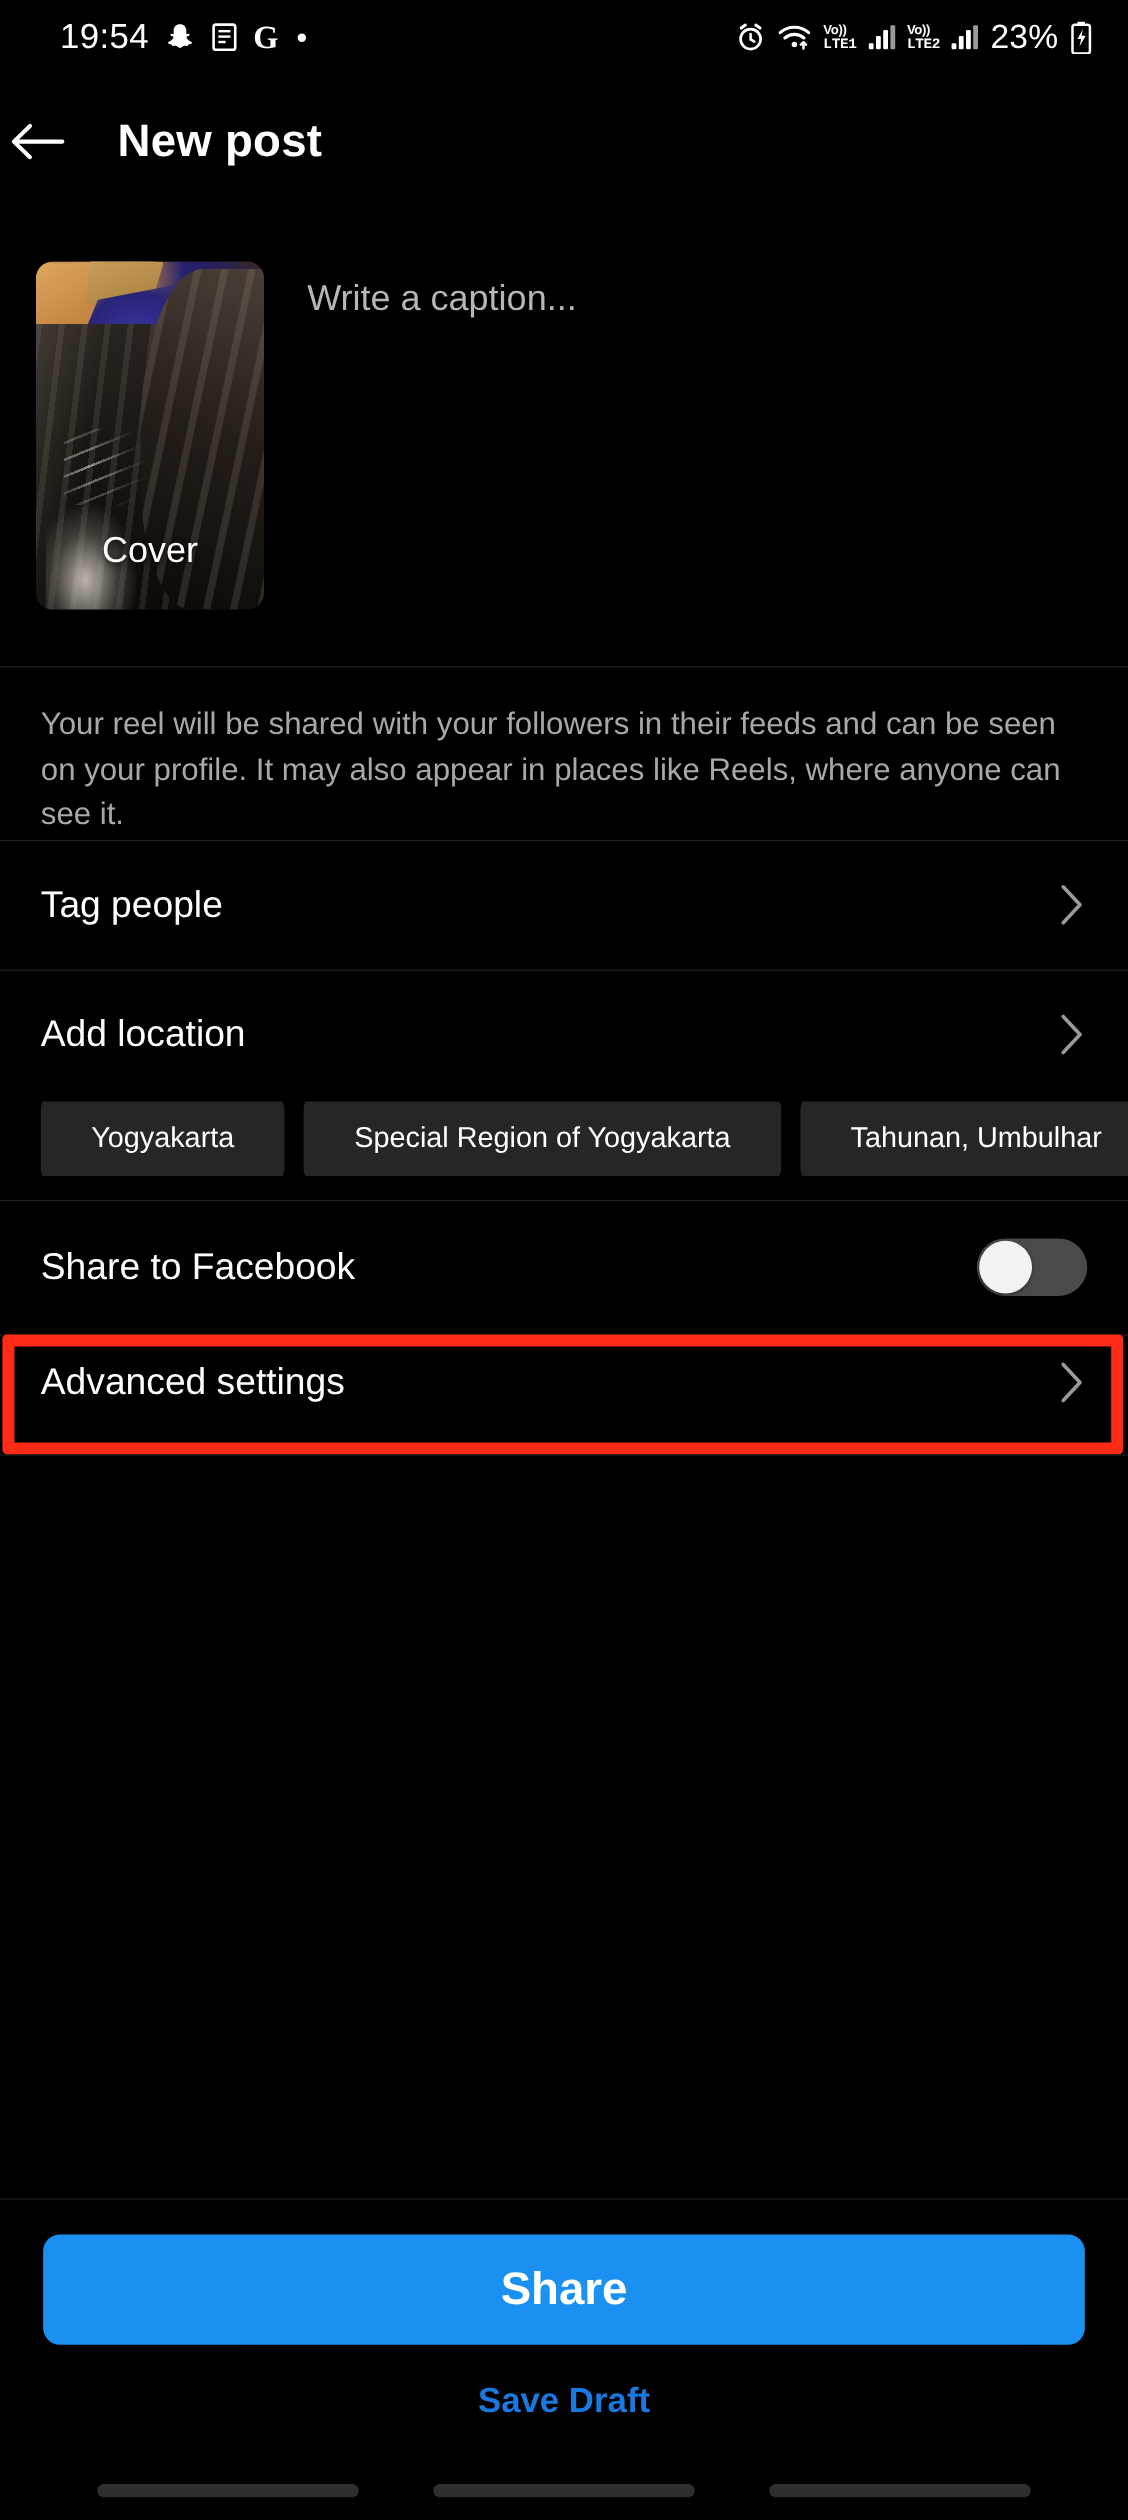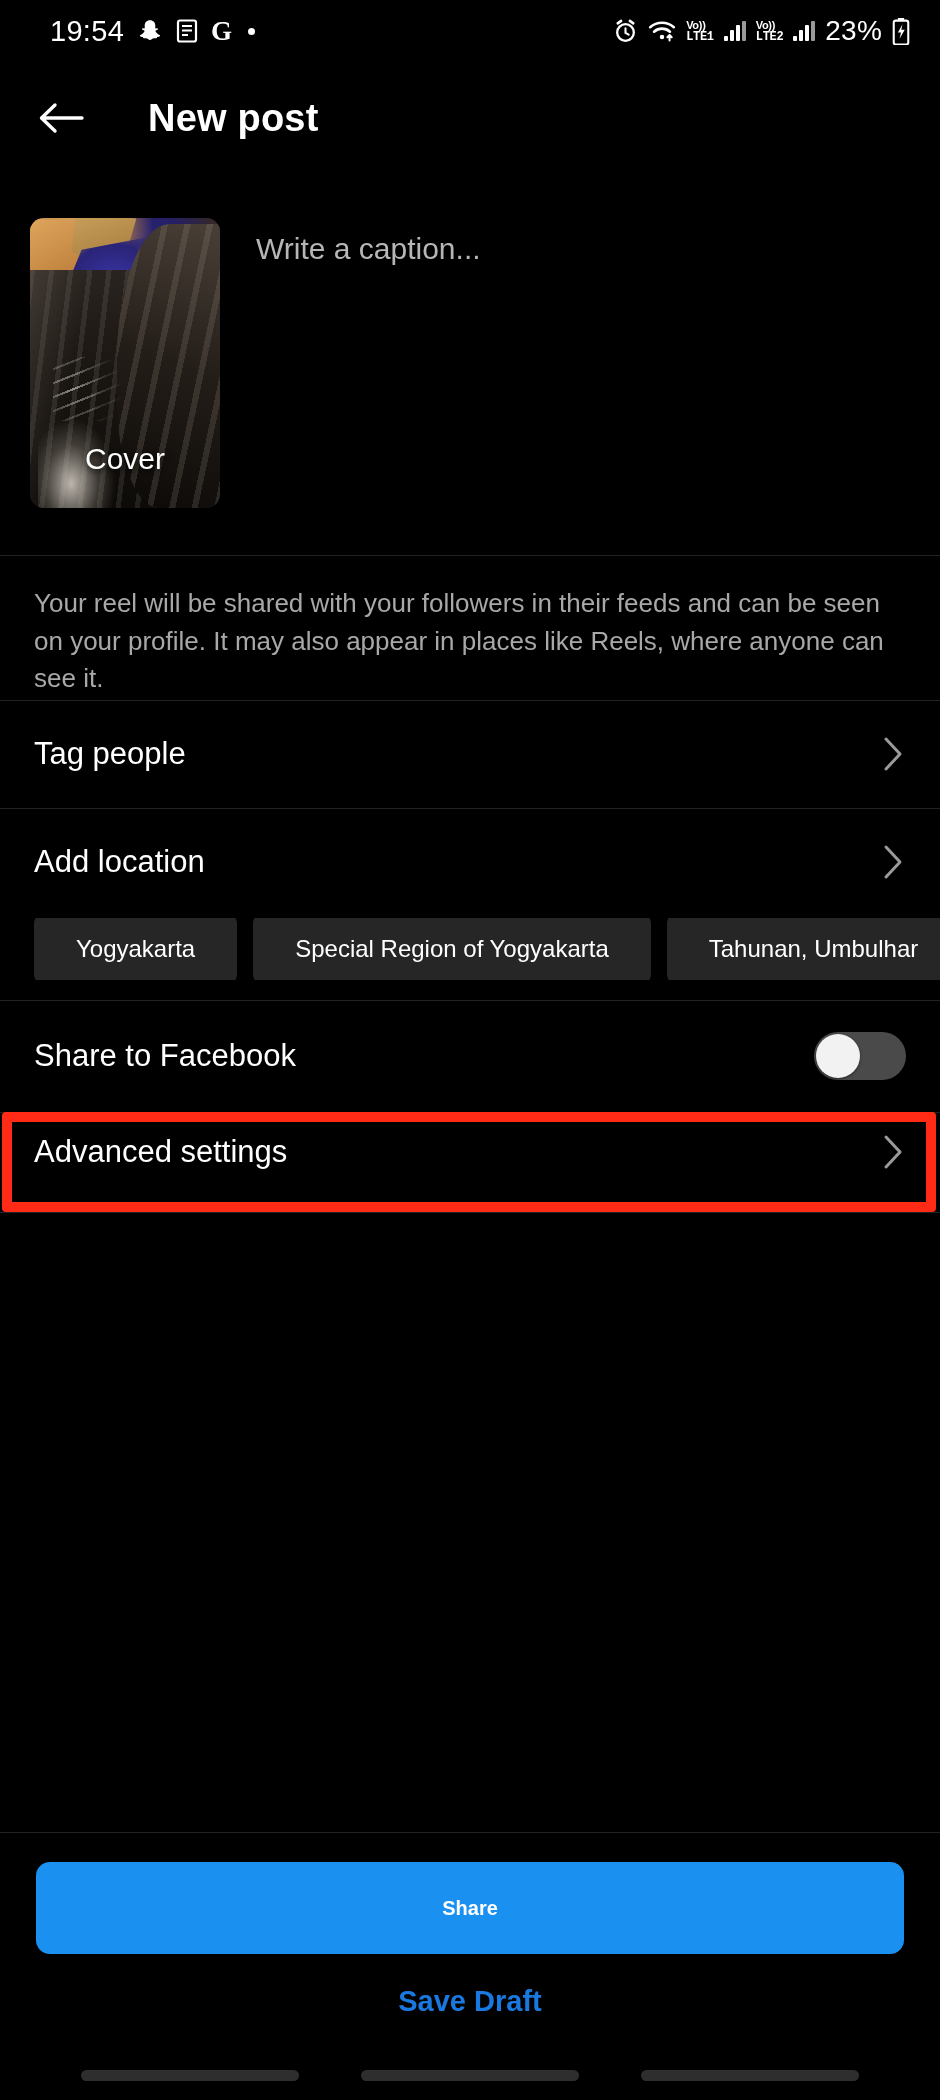--- a/index.html
+++ b/index.html
@@ -49,22 +49,20 @@
   .bars i:nth-child(2){ height:11px; }
   .bars i:nth-child(3){ height:16px; }
   .bars i:nth-child(4){ height:20px; background:#9a9a9a; }
   .sb-batt { font-size:28px; font-weight:500; letter-spacing:.2px; }
 
   
   .header {
     position:absolute; top:62px; left:0;
     width:940px; height:112px;
     display:flex; align-items:center;
-    padding-left:30px;
-    gap:20px;
   }
   .back-btn {
     width:62px; height:62px;
     display:flex; align-items:center; justify-content:center;
     cursor:pointer;
   }
   .page-title {
     font-size:38px; font-weight:700;
     margin-left:36px; letter-spacing:.2px;
   }
@@ -227,21 +225,21 @@
     pointer-events:none;
   }
 
   
   .share-btn {
     position:absolute; left:36px; top:1862px;
     width:868px; height:92px;
     background:#1a91f0;
     border-radius:14px;
     display:flex; align-items:center; justify-content:center;
-    font-size:20px; font-weight:700; color:#fff;
+    font-size:38px; font-weight:700; color:#fff;
     cursor:pointer;
     border:none;
   }
   .save-draft {
     position:absolute; left:0; top:1985px;
     width:940px; text-align:center;
     font-size:29px; font-weight:700;
     color:#1a79e0;
     cursor:pointer;
   }

